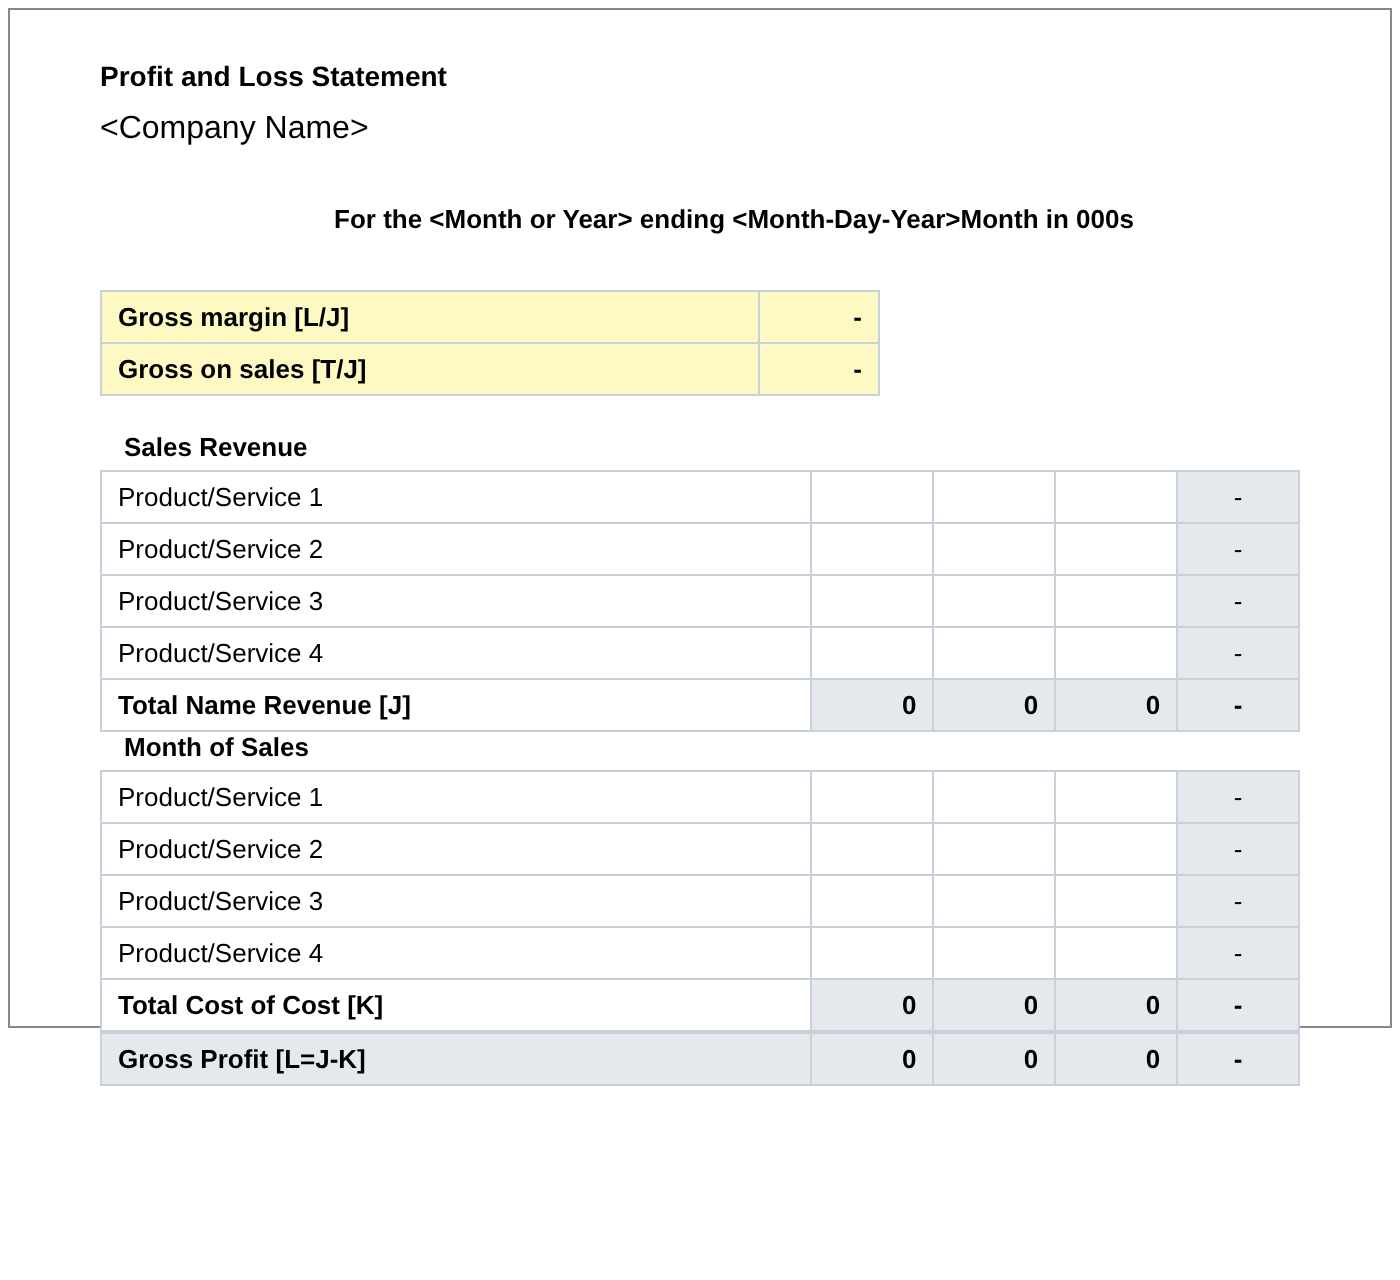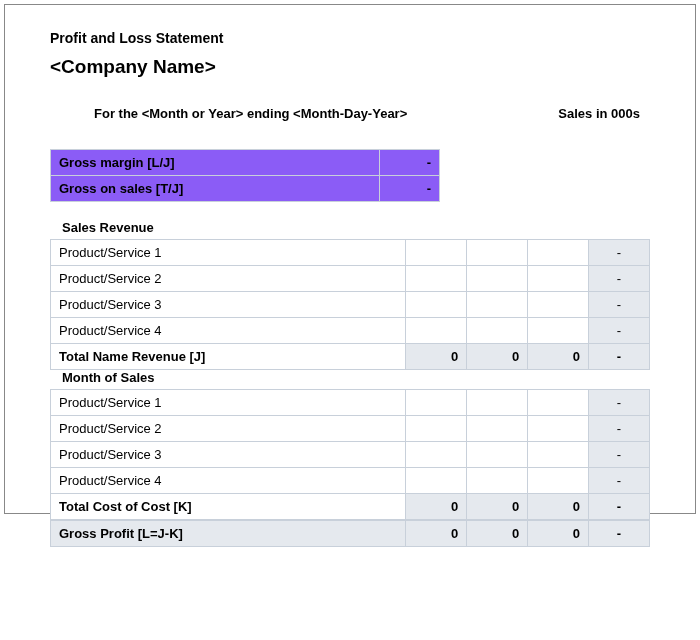--- a/index.html
+++ b/index.html
@@ -16,40 +16,40 @@
     margin: 4px;
     padding: 25px 45px 20px 45px;
     height: 510px;
   }
   .title {
     font-weight: bold;
     font-size: 14px;
     margin-bottom: 10px;
   }
   .company {
-    font-weight: bold;
-    font-size: 19px;
+    font-weight: normal;
+    font-size: 16px;
     margin-bottom: 28px;
   }
   .period-row {
     display: flex;
-    justify-content: space-between;
+    justify-content: center;
     font-weight: bold;
     font-size: 13px;
     margin-bottom: 28px;
     padding-right: 10px;
     padding-left: 44px;
   }
   .ratios {
     width: 390px;
     border-collapse: collapse;
     margin-bottom: 18px;
   }
   .ratios td {
-    background: #8b5cf6;
+    background: #fef9c3;
     border: 1px solid #c8d0da;
     padding: 5px 8px;
     font-weight: bold;
     font-size: 13px;
   }
   .ratios td.val {
     width: 60px;
     text-align: right;
   }
   .section-heading {
@@ -101,21 +101,21 @@
 </head>
 <body>
 
 <div class="page">
 
   <div class="title">Profit and Loss Statement</div>
   <div class="company">&lt;Company Name&gt;</div>
 
   <div class="period-row">
     <span>For the &lt;Month or Year&gt; ending &lt;Month-Day-Year&gt;</span>
-    <span>Sales in 000s</span>
+    <span>Month in 000s</span>
   </div>
 
   <table class="ratios">
     <tbody>
         <tr>
       <td>Gross margin  [L/J]</td>
       <td class="val">-</td>
     </tr>
     <tr>
       <td>Gross on sales  [T/J]</td>

